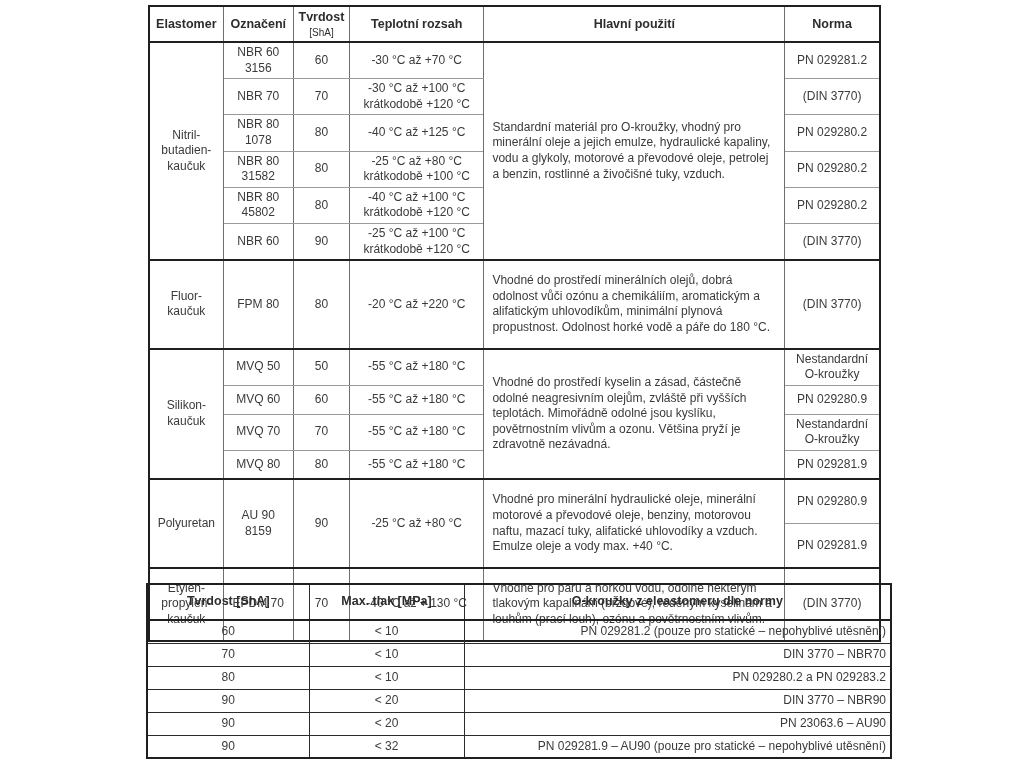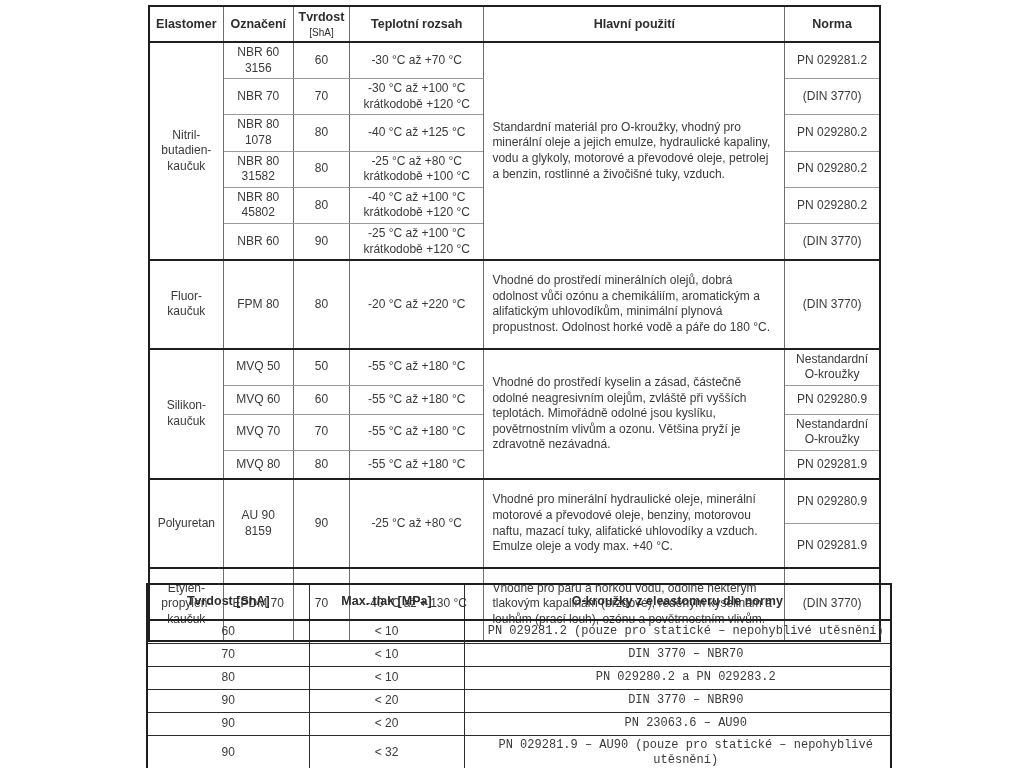--- a/index.html
+++ b/index.html
@@ -24,21 +24,21 @@
   .sub { display:block; font-weight:normal; font-size:10px; }
 
   
   .t2 { position:absolute; left:146px; top:583px; width:744px; border:2px solid #1f1f1f; }
   .t2 th, .t2 td {
     border:1.5px solid #2b2b2b;
     font-size:12px; line-height:1.25; padding:2px 4px;
     text-align:center; vertical-align:middle; font-weight:normal;
   }
   .t2 th { font-weight:bold; color:#2d2d2d; font-size:12.5px; border-bottom:2px solid #1f1f1f; }
-  .t2 td.norm { text-align:center; padding-left:21px;font-family:Liberation Mono, monospace; }
+  .t2 td.norm { text-align:right; padding-left:21px; }
 </style>
 </head>
 <body>
 
 <div class="page">
 
   <table class="t1">
     <colgroup>
       <col style="width:74px">
         <col style="width:70px">

